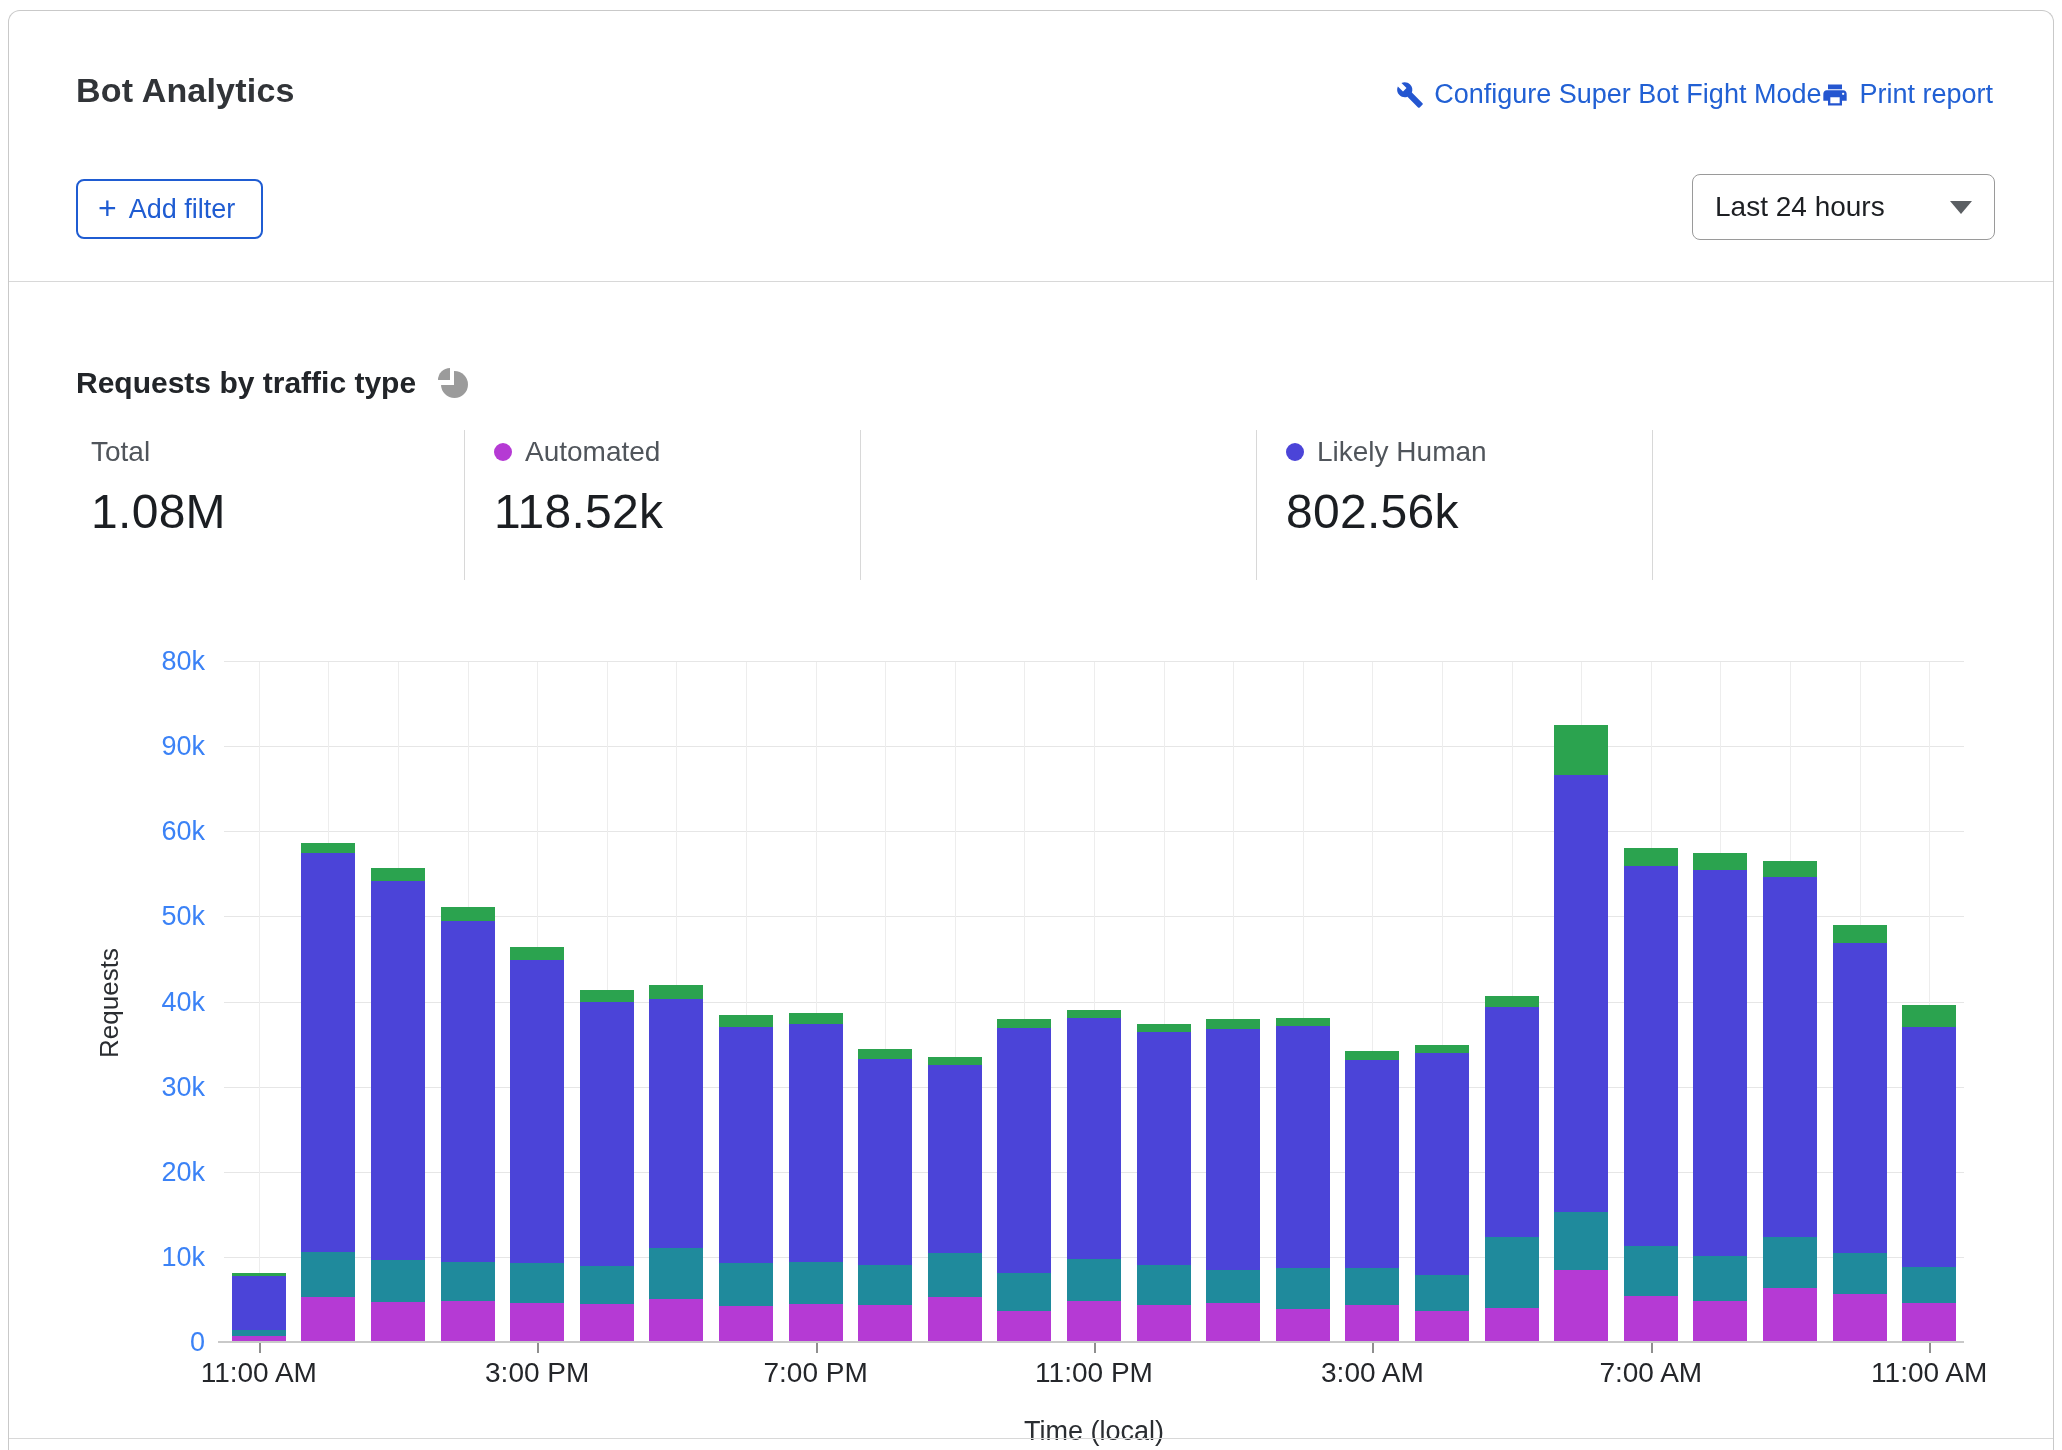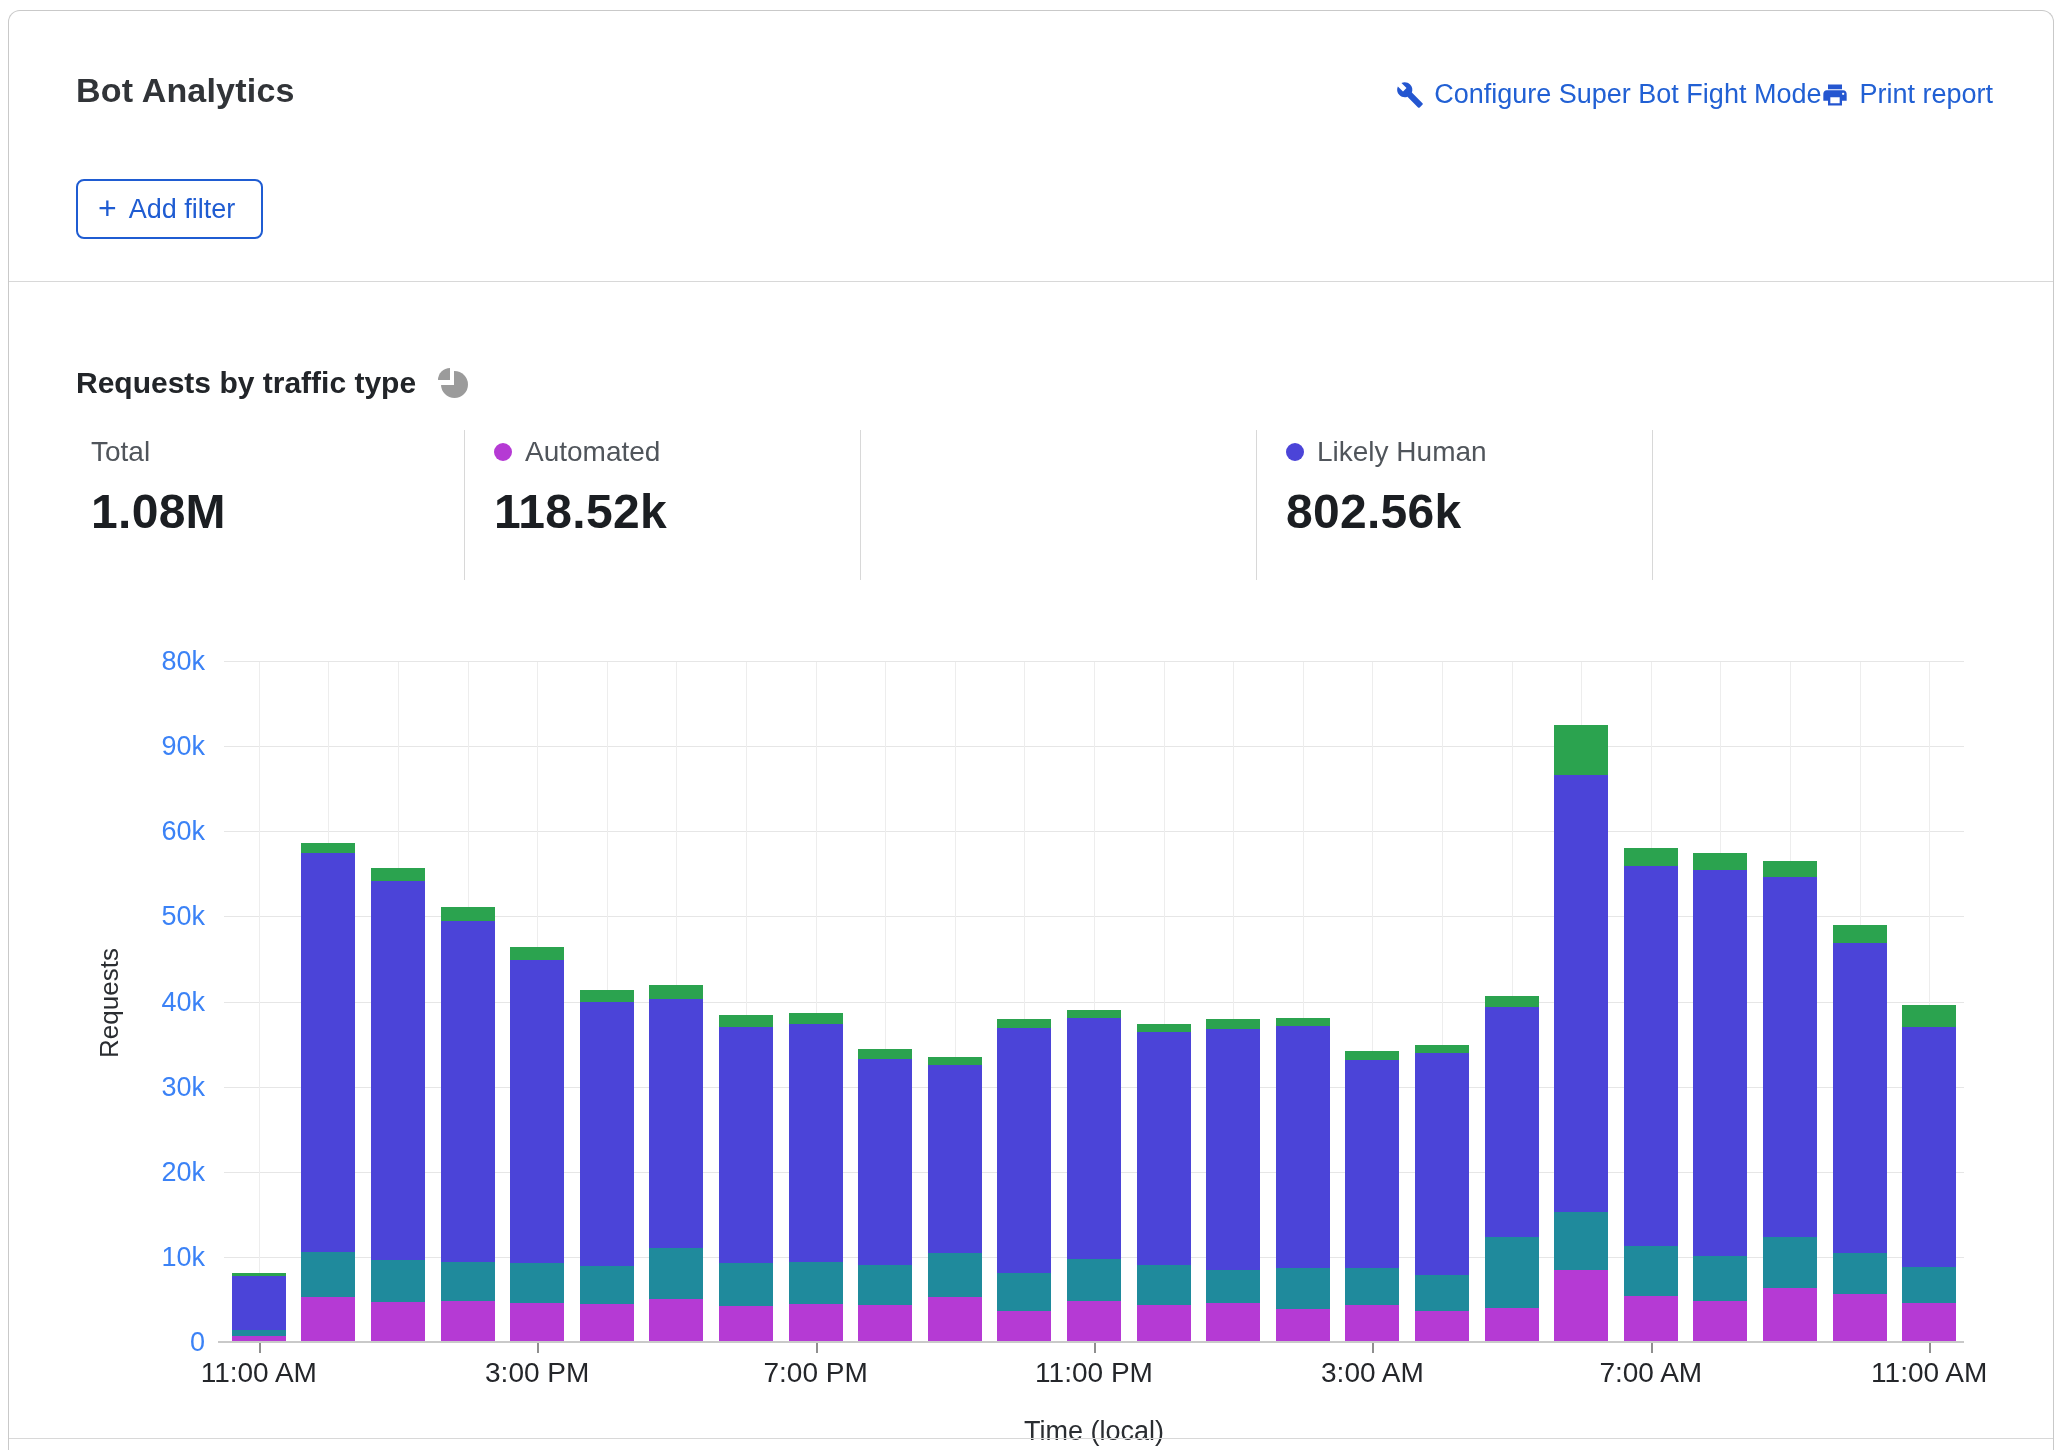--- a/index.html
+++ b/index.html
@@ -34,21 +34,21 @@
   .pie-icon { position:relative; width:30px; height:30px; }
   .pie-main { position:absolute; left:3px; top:3px; width:27px; height:27px; border-radius:50%;
               background:conic-gradient(#9b9b9b 0 270deg, transparent 270deg 360deg); }
   .pie-slice { position:absolute; left:0; top:0; width:24px; height:24px; border-radius:50%;
                background:conic-gradient(transparent 0 270deg, #9b9b9b 270deg 360deg); }
 
   .stats { position:absolute; left:0; top:425px; width:100%; height:150px; }
   .stat { position:absolute; top:0; }
   .stat-head { display:flex; align-items:center; gap:13px; font-size:28px; color:#50555b; }
   .stat-dot { width:18px; height:18px; border-radius:50%; flex:0 0 auto; }
-  .stat-value { margin-top:16px; font-size:48px; font-weight:700; color:#1b1e22; letter-spacing:.3px; }
+  .stat-value { margin-top:16px; font-size:48px; font-weight:400; color:#1b1e22; letter-spacing:.3px; }
   .stat-divider { position:absolute; top:-6px; width:1px; height:150px; background:#d8d8d8; }
 
   
   .plot { position:absolute; left:215px; top:651px; width:1740px; height:681px; }
   .hgrid { position:absolute; left:0; width:100%; height:1px; background:#e6e6e6; }
   .vgrid { position:absolute; top:0; width:1px; height:100%; background:#ededed; }
   .baseline { position:absolute; left:-6px; right:0; bottom:0; height:2px; background:#c9c9c9; }
   .bar { position:absolute; bottom:1px; display:flex; flex-direction:column-reverse; }
   .seg { width:100%; }
   .ylabels { position:absolute; left:0; top:651px; width:196px; height:681px; }
@@ -83,20 +83,24 @@
         </span>
         <span>Print report</span>
       </a>
     </div>
 
     <button class="add-filter">
       <span class="plus">+</span>
       <span>Add filter</span>
     </button>
 
+    <div class="time-select">
+      <span>Last 24 hours</span>
+      <span class="caret"></span>
+    </div>
 
     <div class="hdr-divider"></div>
 
     <div class="section-heading">
       <h2>Requests by traffic type</h2>
       <span class="pie-icon">
         <span class="pie-main"></span>
           <span class="pie-slice"></span>
       </span>
     </div>

